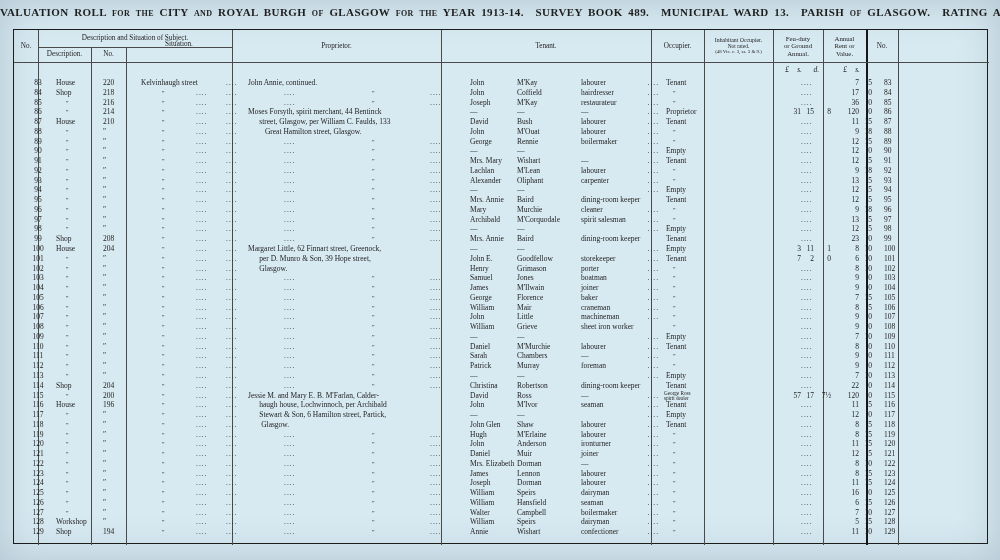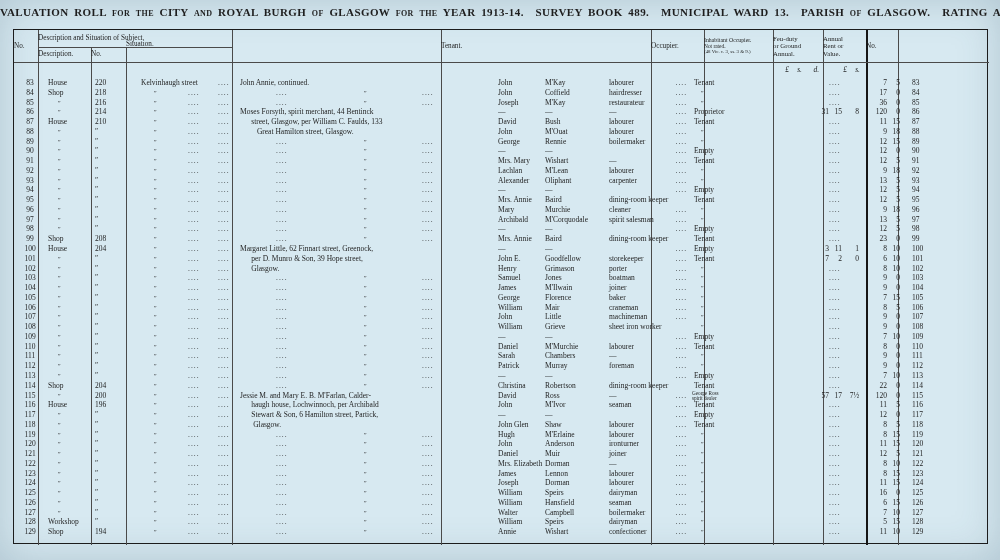--- a/index.html
+++ b/index.html
@@ -21,48 +21,48 @@
     border:1.6px solid #1c1c1c;box-sizing:border-box;
   }
   
   .vl{position:absolute;top:0;width:1px;height:515px;background:#4a4a4a;}
   .vl.sub{top:17px;height:498px;}
   .vl.thick{width:2px;background:#161616;}
   .hl{position:absolute;height:1px;background:#4a4a4a;}
   
   .hdr{
     position:absolute;display:flex;flex-direction:column;justify-content:center;
-    text-align:left;font-size:7.2px;line-height:1.12;
+    text-align:center;font-size:7.2px;line-height:1.12;
   }
   .hdr .tiny1{font-size:5.8px;line-height:1.1;}
   .hdr .tiny2{font-size:5.4px;line-height:1.15;}
   .hdr .tiny3{font-size:4.9px;line-height:1.2;}
   
   .units-band,.row{display:flex;font-size:7.5px;color:#1e1e1e;}
-  .rows-wrap{position:absolute;left:4px;top:48px;width:975px;}
+  .rows-wrap{position:absolute;left:12px;top:48px;width:975px;}
   .row{height:9.766px;line-height:9.766px;}
   .units-band{position:absolute;left:0;top:32px;width:975px;height:16px;line-height:15px;font-style:italic;}
   .c{position:relative;flex:none;height:100%;box-sizing:border-box;white-space:nowrap;}
   .c-no{width:24px;text-align:center;}
   .c-desc{width:53px;text-align:center;}
   .c-stno{width:35px;text-align:left;}
   .c-sit{width:106px;}
   .c-prop{width:209px;}
-  .c-tf{width:62px;padding-left:17px;margin-left:36px;}
+  .c-tf{width:62px;padding-left:17px;}
   .c-ts{width:66px;padding-left:2px;}
   .c-to{width:82px;display:flex;justify-content:space-between;padding-right:4px;}
   .c-occ{width:53px;}
   .c-inh{width:69px;}
   .c-feu{width:50px;display:flex;padding-left:2px;}
   .c-rent{width:43px;display:flex;padding-left:2px;}
   .c-nor{width:32px;padding-left:6px;}
   .c-rem{width:91px;}
   .a{position:absolute;top:0;white-space:pre;}
   .desc-t{left:6px;}  .desc-q{left:16px;}
-  .sit-t{left:3px;margin-left:8px;}   .sit-q{left:24px;} .sit-d1{left:58px;} .sit-d2{left:88px;}
+  .sit-t{left:3px;}   .sit-q{left:24px;} .sit-d1{left:58px;} .sit-d2{left:88px;}
   .prop-t{left:4px;}  .prop-d1{left:40px;} .prop-q{left:128px;} .prop-d3{left:186px;}
   .occ-t{left:3px;}   .occ-q{left:10px;}
   .occ-sm{position:absolute;left:1px;top:.5px;font-size:5.2px;line-height:4.7px;white-space:nowrap;}
   .occ-sm span{display:block;}
   .f1{width:14px;text-align:right;} .f2{width:13px;text-align:right;} .f3{width:17px;text-align:right;}
   .feu-d{left:16px;}
   .r1{width:22px;text-align:right;} .r2{width:13px;text-align:right;}
   .dots{letter-spacing:1px;}
   .ditto{font-size:6.5px;}
 </style>
@@ -95,20 +95,23 @@
       <div>Description and Situation of Subject.</div>
     </div>
   <div class="hdr" style="left:24px;top:17px;width:53px;height:15px">
       <div>Description.</div>
     </div>
   <div class="hdr" style="left:77px;top:17px;width:35px;height:15px">
       <div>No.</div>
     </div>
   <div class="hdr" style="left:112px;top:7px;width:106px;height:15px">
       <div>Situation.</div>
+    </div>
+  <div class="hdr" style="left:218px;top:0;width:209px;height:32px">
+      <div>Proprietor.</div>
     </div>
   <div class="hdr" style="left:427px;top:0;width:210px;height:32px">
       <div>Tenant.</div>
     </div>
   <div class="hdr" style="left:637px;top:0;width:53px;height:32px">
       <div>Occupier.</div>
     </div>
   <div class="hdr" style="left:690px;top:0;width:69px;height:32px">
     <div class="tiny1">Inhabitant Occupier.</div>
     <div class="tiny2">Not rated.</div>

